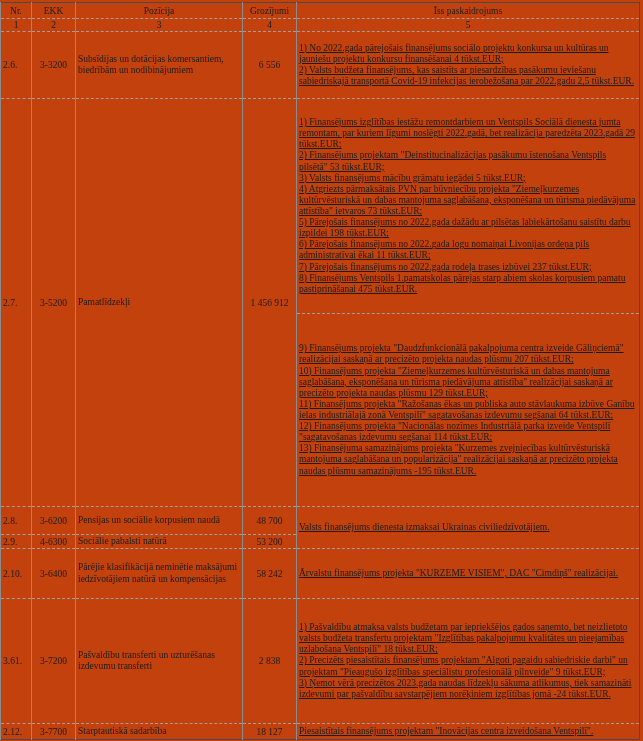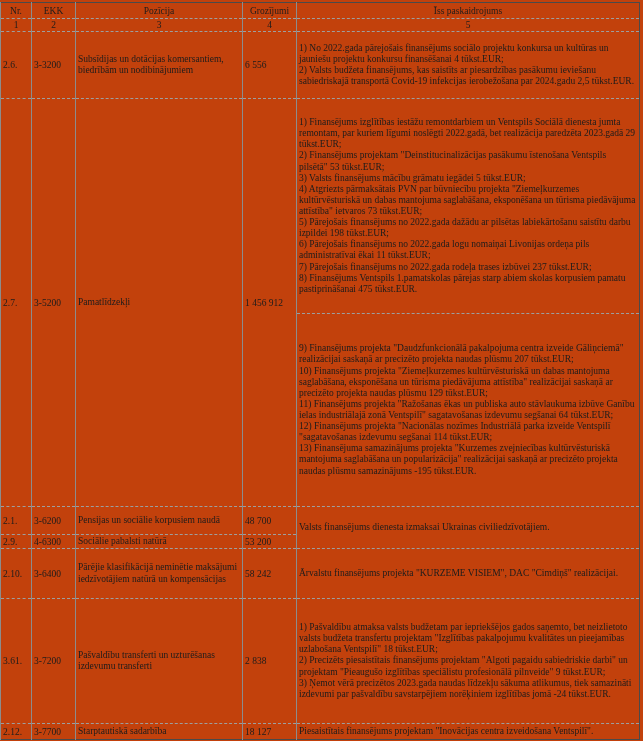--- a/index.html
+++ b/index.html
@@ -24,24 +24,24 @@
     border-left: 1px solid #8c8c8c;
     border-top: 1px dashed #9e9e9e;
     padding: 0 2px;
     vertical-align: middle;
     font-weight: normal;
     overflow: hidden;
   }
   th.hdr { text-align: center; font-size: 9.5px; }
   td.cnum { text-align: center; }
   td.nr  { }
-  td.ekk { text-align: left; }
+  td.ekk { text-align: center; }
   td.poz { text-align: left; padding: 1px 2px 1px 3px; line-height: 1.16; }
-  td.groz { text-align: left; padding-right: 3px; margin-left: 40px; }
-  td.expl { text-align: left; padding: 2px 3px 2px 4px; line-height: 1.17; }
+  td.groz { text-align: center; padding-right: 3px; margin-left: 40px; }
+  td.expl { text-align: left; padding: 2px 3px 2px 4px; line-height: 1.17; text-decoration: underline; }
   td.expl .line { margin: 0; }
 </style>
 </head>
 <body>
 
 <div class="page">
   <table class="budget">
     <colgroup>
       <col style="width:31px">
       <col style="width:44px">
@@ -67,21 +67,21 @@
       <td class="cnum">5</td>
     </tr>
 
     <tr style="height:67px">
       <td class="nr">2.6.</td>
       <td class="ekk">3-3200</td>
       <td class="poz">Subsīdijas un dotācijas komersantiem, biedrībām un nodibinājumiem</td>
       <td class="groz">6 556</td>
       <td class="expl">
         <div class="line">1) No 2022.gada pārejošais finansējums sociālo projektu konkursa un kultūras un jauniešu projektu konkursu finansēšanai 4 tūkst.EUR;</div>
-        <div class="line">2) Valsts budžeta finansējums, kas saistīts ar piesardzības pasākumu ieviešanu sabiedriskajā transportā Covid-19 infekcijas ierobežošana par 2024.gadu 2,5 tūkst.EUR.</div>
+        <div class="line">2) Valsts budžeta finansējums, kas saistīts ar piesardzības pasākumu ieviešanu sabiedriskajā transportā Covid-19 infekcijas ierobežošana par 2022.gadu 2,5 tūkst.EUR.</div>
       </td>
     </tr>
 
     <tr style="height:215px">
       <td class="nr" rowspan="2">2.7.</td>
       <td class="ekk" rowspan="2">3-5200</td>
       <td class="poz" rowspan="2">Pamatlīdzekļi</td>
       <td class="groz" rowspan="2">1 456 912</td>
       <td class="expl">
         <div class="line">1) Finansējums izglītības iestāžu remontdarbiem un Ventspils Sociālā dienesta jumta remontam, par kuriem līgumi noslēgti 2022.gadā, bet realizācija paredzēta 2023.gadā 29 tūkst.EUR;</div>
@@ -98,21 +98,21 @@
       <td class="expl">
         <div class="line">9) Finansējums projekta "Daudzfunkcionālā pakalpojuma centra izveide Gāliņciemā" realizācijai saskaņā ar precizēto projekta naudas plūsmu 207 tūkst.EUR;</div>
         <div class="line">10) Finansējums projekta "Ziemeļkurzemes kultūrvēsturiskā un dabas mantojuma saglabāšana, eksponēšana un tūrisma piedāvājuma attīstība" realizācijai saskaņā ar precizēto projekta naudas plūsmu 129 tūkst.EUR;</div>
         <div class="line">11) Finansējums projekta "Ražošanas ēkas un publiska auto stāvlaukuma izbūve Ganību ielas industriālajā zonā Ventspilī" sagatavošanas izdevumu segšanai 64 tūkst.EUR;</div>
         <div class="line">12) Finansējums projekta "Nacionālas nozīmes Industriālā parka izveide Ventspilī "sagatavošanas izdevumu segšanai 114 tūkst.EUR;</div>
         <div class="line">13) Finansējuma samazinājums projekta "Kurzemes zvejniecības kultūrvēsturiskā mantojuma saglabāšana un popularizācija" realizācijai saskaņā ar precizēto projekta naudas plūsmu samazinājums -195 tūkst.EUR.</div>
       </td>
     </tr>
 
     <tr style="height:28px">
-      <td class="nr">2.1.</td>
+      <td class="nr">2.8.</td>
       <td class="ekk">3-6200</td>
       <td class="poz">Pensijas un sociālie korpusiem naudā</td>
       <td class="groz">48 700</td>
       <td class="expl" rowspan="2">
         <div class="line">Valsts finansējums dienesta izmaksai Ukrainas civiliedzīvotājiem.</div>
       </td>
     </tr>
 
     <tr style="height:14px">
       <td class="nr">2.9.</td>

